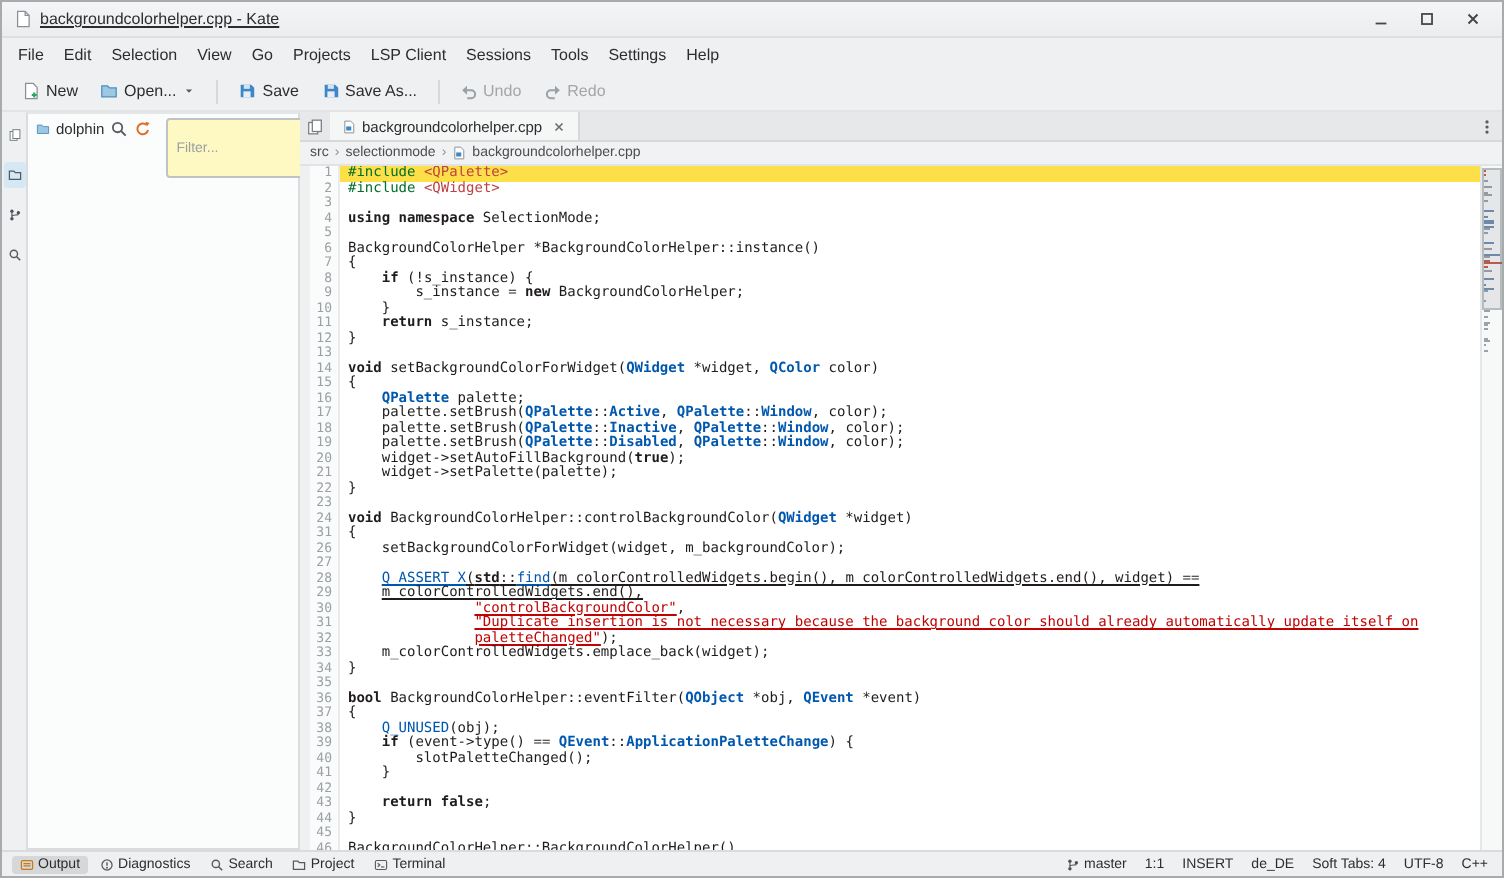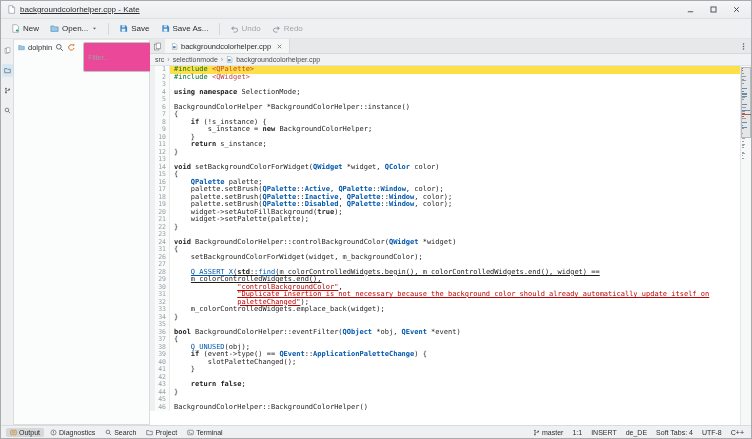--- a/index.html
+++ b/index.html
@@ -32,21 +32,21 @@
 
   .project-panel{width:137px;flex:none;background:#fbfcfc;border:1px solid #dadcde;border-top-color:#e4e6e7;display:flex;flex-direction:row;min-height:0;}
   .panel-header{height:15px;flex:none;display:flex;align-items:center;gap:3px;padding:0 4px;font-size:7.5px;color:#2b2e30;}
   .panel-title{flex:1;overflow:hidden;white-space:nowrap;}
   .tree{flex:1;min-height:0;overflow:hidden;position:relative;padding-top:1px;}
   .row{height:12.2px;display:flex;align-items:center;gap:3px;font-size:7px;color:#2b2e30;white-space:nowrap;overflow:hidden;}
   .row.sel{background:#3daee9;color:#fff;}
   .row .spacer{width:7px;flex:none;}
   .tree-scroll{position:absolute;right:1px;top:12px;width:3px;height:210px;background:#c7cacc;border-radius:2px;}
   .filter-wrap{flex:none;padding:2px 3px 3px 3px;}
-  .filter{width:100%;height:30px;font-size:7px;font-family:"Liberation Sans",sans-serif;padding:0 4px;border:1px solid #bfc3c6;border-radius:2px;background:#ec4899;color:#2b2e30;outline:none;}
+  .filter{width:100%;height:30px;font-size:7px;font-family:"Liberation Sans",sans-serif;padding:0 4px;border:1px solid #bfc3c6;border-radius:2px;background:#fef9c3;color:#2b2e30;outline:none;}
   .filter::placeholder{color:#9aa0a4;}
 
   .editor-col{flex:1;display:flex;flex-direction:column;min-width:0;min-height:0;background:#ecedee;}
   .tabbar{height:15px;flex:none;display:flex;align-items:center;background:#e7e8e9;border-bottom:1px solid #d6d8d9;}
   .tabbar-corner{padding:0 3px;}
   .tab{height:100%;display:flex;align-items:center;gap:3px;padding:0 6px;background:#f5f6f6;border-right:1px solid #d6d8d9;font-size:7.5px;color:#2b2e30;}
   .tab-close{margin-left:2px;display:inline-flex;}
   .tab-fill{flex:1;}
   .breadcrumb{height:12px;flex:none;display:flex;align-items:center;gap:3px;font-size:7px;color:#4a4e51;padding:0 5px;background:#f1f2f3;border-bottom:1px solid #e1e3e4;}
   .crumb-sep{color:#8f9397;font-size:7px;}
@@ -104,20 +104,33 @@
           </svg>
         </span>
       <span class="icon">
           <svg viewBox="0 0 10 10">
             <path d="M2.5 2.5 7.5 7.5M7.5 2.5 2.5 7.5" stroke="#44484c" stroke-width="1.1"></path>
           </svg>
         </span>
     </div>
   </div>
 
+  <div class="menubar" id="menubar">
+      <span class="menu-item">File</span>
+      <span class="menu-item">Edit</span>
+      <span class="menu-item">Selection</span>
+      <span class="menu-item">View</span>
+      <span class="menu-item">Go</span>
+      <span class="menu-item">Projects</span>
+      <span class="menu-item">LSP Client</span>
+      <span class="menu-item">Sessions</span>
+      <span class="menu-item">Tools</span>
+      <span class="menu-item">Settings</span>
+      <span class="menu-item">Help</span>
+    </div>
 
   <div class="toolbar" id="toolbar">
       <button class="tb-btn">
         <span class="icon">
           <svg viewBox="0 0 10 10">
             <path d="M2 .8h4.2L8.4 3v6.2H2z" fill="#fff" stroke="#8a9096" stroke-width=".7"></path>
             <path d="M6.8 5.8v2.8M5.4 7.2h2.8" stroke="#27a85f" stroke-width="1.2"></path>
           </svg>
         </span>
         <span>New</span>

